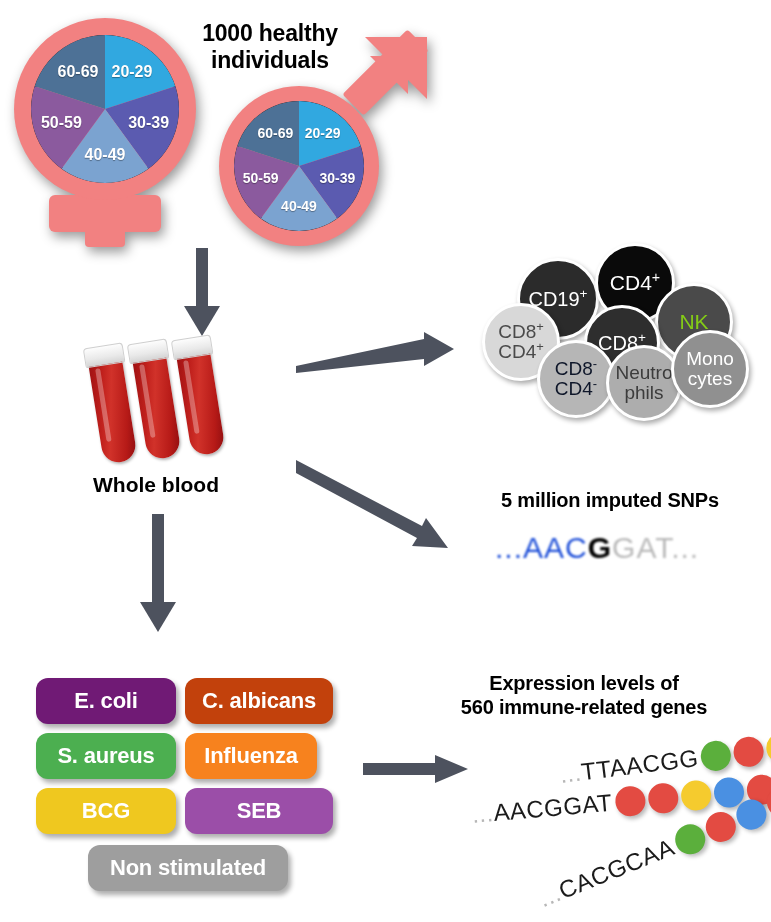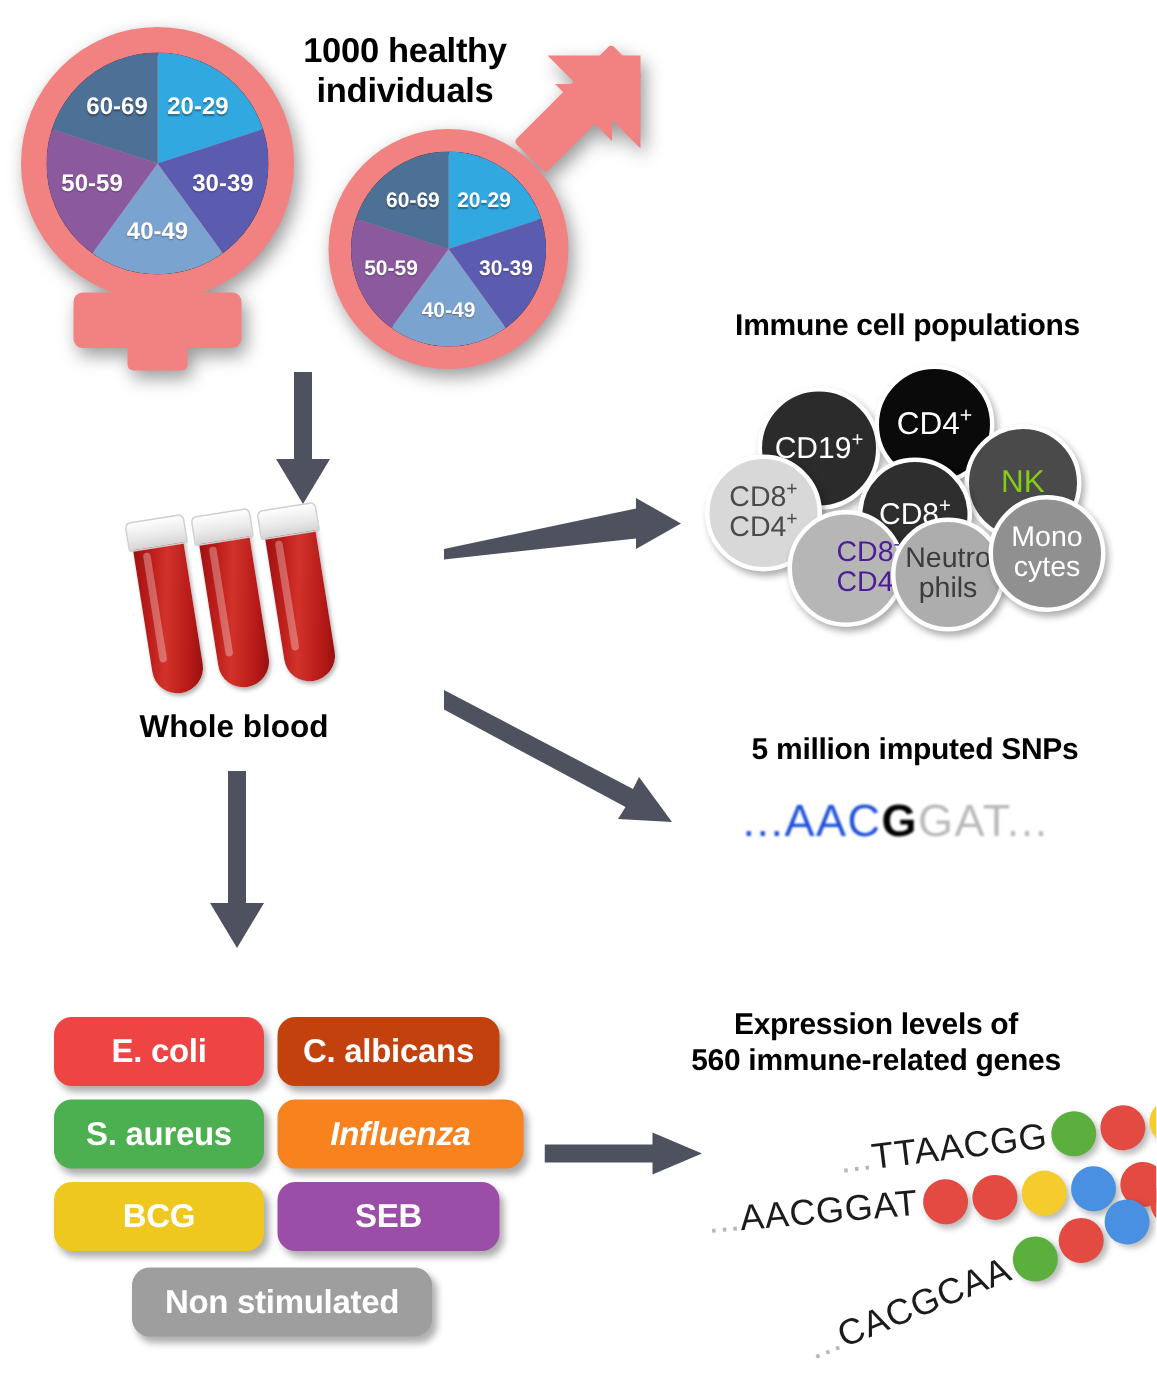--- a/index.html
+++ b/index.html
@@ -261,66 +261,65 @@
       <polygon points="5,88 41,88 23,118"></polygon>
     </g>
   </svg>
 
   <svg class="arrow" style="left:363px;top:753px;" width="110" height="34">
     <g fill="#4D525E">
       <polygon points="0,10 72,10 72,2 105,16 72,30 72,22 0,22"></polygon>
     </g>
   </svg>
 
-  <div class="heading" id="title-immune">Immune cell populations</div>
-
-  <div class="abs" id="cell-cluster" style="left:0;top:0;width:727px;height:922px;pointer-events:none;">
+
+  <div class="abs" id="cell-cluster" style="left:12px;top:0;width:727px;height:922px;pointer-events:none;">
       <div class="cell" style="left: 505px; top: 258px; width: 82px; height: 82px; background: rgb(43, 43, 43); color: rgb(255, 255, 255); font-size: 20px; z-index: 10;">
         <div>CD19<sup>+</sup></div>
       </div>
       <div class="cell" style="left: 583px; top: 243px; width: 80px; height: 80px; background: rgb(10, 10, 10); color: rgb(255, 255, 255); font-size: 21px; z-index: 11;">
         <div>CD4<sup>+</sup></div>
       </div>
       <div class="cell" style="left: 643px; top: 283px; width: 78px; height: 78px; background: rgb(74, 74, 74); color: #84cc16; font-size: 21px; z-index: 12;">
         <div>NK</div>
       </div>
       <div class="cell" style="left: 572px; top: 305px; width: 76px; height: 76px; background: rgb(46, 46, 46); color: rgb(255, 255, 255); font-size: 20px; z-index: 13;">
         <div>CD8<sup>+</sup></div>
       </div>
       <div class="cell" style="left: 470px; top: 303px; width: 78px; height: 78px; background: rgb(216, 216, 216); color: rgb(74, 74, 74); font-size: 19px; z-index: 14;">
         <div>CD8<sup>+</sup><br>CD4<sup>+</sup></div>
       </div>
-      <div class="cell" style="left: 525px; top: 340px; width: 78px; height: 78px; background: rgb(182, 182, 182); color: #4c1d95; font-size: 19px; z-index: 15; justify-content: flex-end;">
+      <div class="cell" style="left: 525px; top: 340px; width: 78px; height: 78px; background: rgb(182, 182, 182); color: #0f172a; font-size: 19px; z-index: 15;">
         <div>CD8<sup>-</sup><br>CD4<sup>-</sup></div>
       </div>
       <div class="cell" style="left: 594px; top: 345px; width: 76px; height: 76px; background: rgb(173, 173, 173); color: rgb(60, 60, 60); font-size: 19px; z-index: 16;">
         <div>Neutro<br>phils</div>
       </div>
       <div class="cell" style="left: 659px; top: 330px; width: 78px; height: 78px; background: rgb(144, 144, 144); color: rgb(255, 255, 255); font-size: 19px; z-index: 17;">
         <div>Mono<br>cytes</div>
       </div>
     </div>
 
   <div class="heading" id="title-snps">5 million imputed SNPs</div>
 
   <div class="snp-row" style="left:495px;top:531px;">
     <span class="dots">...AAC</span><b>G</b><span>GAT...</span>
   </div>
 
   <div class="abs" id="stim-group" style="left:0;top:0;width:771px;height:922px;">
-      <div class="pill" style="left: 36px; top: 678px; width: 140px; height: 46px; background: #ef4444;">
+      <div class="pill" style="left: 36px; top: 678px; width: 140px; height: 46px; background: #701a75;">
         <span>E. coli</span>
       </div>
       <div class="pill" style="left: 185px; top: 678px; width: 148px; height: 46px; background: #c2410c;">
         <span>C. albicans</span>
       </div>
       <div class="pill" style="left: 36px; top: 733px; width: 140px; height: 46px; background: rgb(76, 175, 80);">
         <span>S. aureus</span>
       </div>
-      <div class="pill" style="left: 185px; top: 733px; width: 164px; height: 46px; background: rgb(247, 130, 30); font-style: italic;">
+      <div class="pill" style="left: 185px; top: 733px; width: 132px; height: 46px; background: rgb(247, 130, 30);">
         <span>Influenza</span>
       </div>
       <div class="pill" style="left: 36px; top: 788px; width: 140px; height: 46px; background: rgb(239, 200, 31);">
         <span>BCG</span>
       </div>
       <div class="pill" style="left: 185px; top: 788px; width: 148px; height: 46px; background: rgb(155, 78, 168); text-align: right;">
         <span>SEB</span>
       </div>
       <div class="pill" style="left: 88px; top: 845px; width: 200px; height: 46px; background: rgb(158, 158, 158);">
         <span>Non stimulated</span>

